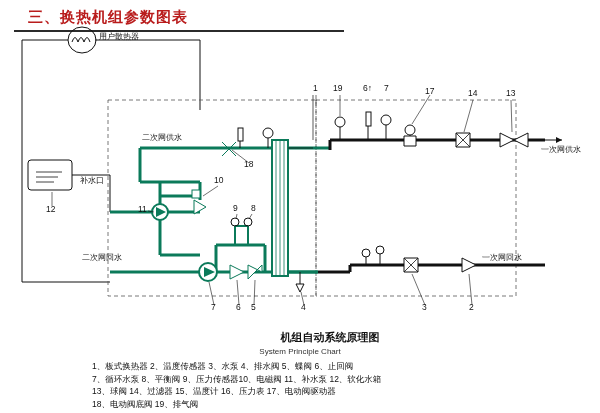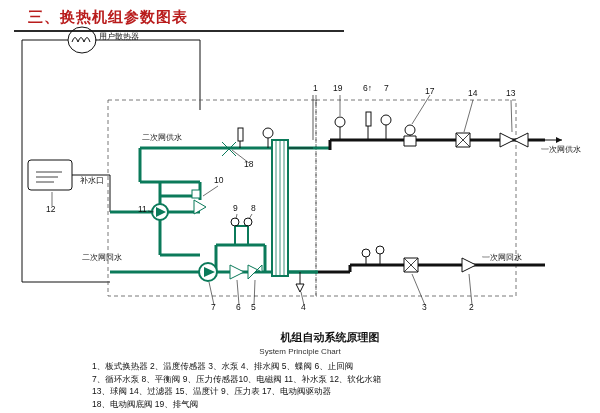--- a/index.html
+++ b/index.html
@@ -209,17 +209,17 @@
     <div class="num" style="left:422px;top:302px;">3</div>
     <div class="num" style="left:469px;top:302px;">2</div>
   </div>
 
   <div class="caption-cn">机组自动系统原理图</div>
   <div class="caption-en">System Principle Chart</div>
 
   <div class="legend">
     <div>1、板式换热器    2、温度传感器    3、水泵        4、排水阀      5、蝶阀        6、止回阀</div>
     <div>7、循环水泵      8、平衡阀        9、压力传感器10、电磁阀      11、补水泵     12、软化水箱</div>
-    <div>13、球阀         14、过滤器       15、温度计     9、压力表     17、电动阀驱动器</div>
+    <div>13、球阀         14、过滤器       15、温度计     16、压力表     17、电动阀驱动器</div>
     <div>18、电动阀底阀   19、排气阀</div>
   </div>
 
 </div>
 
 </body></html>

